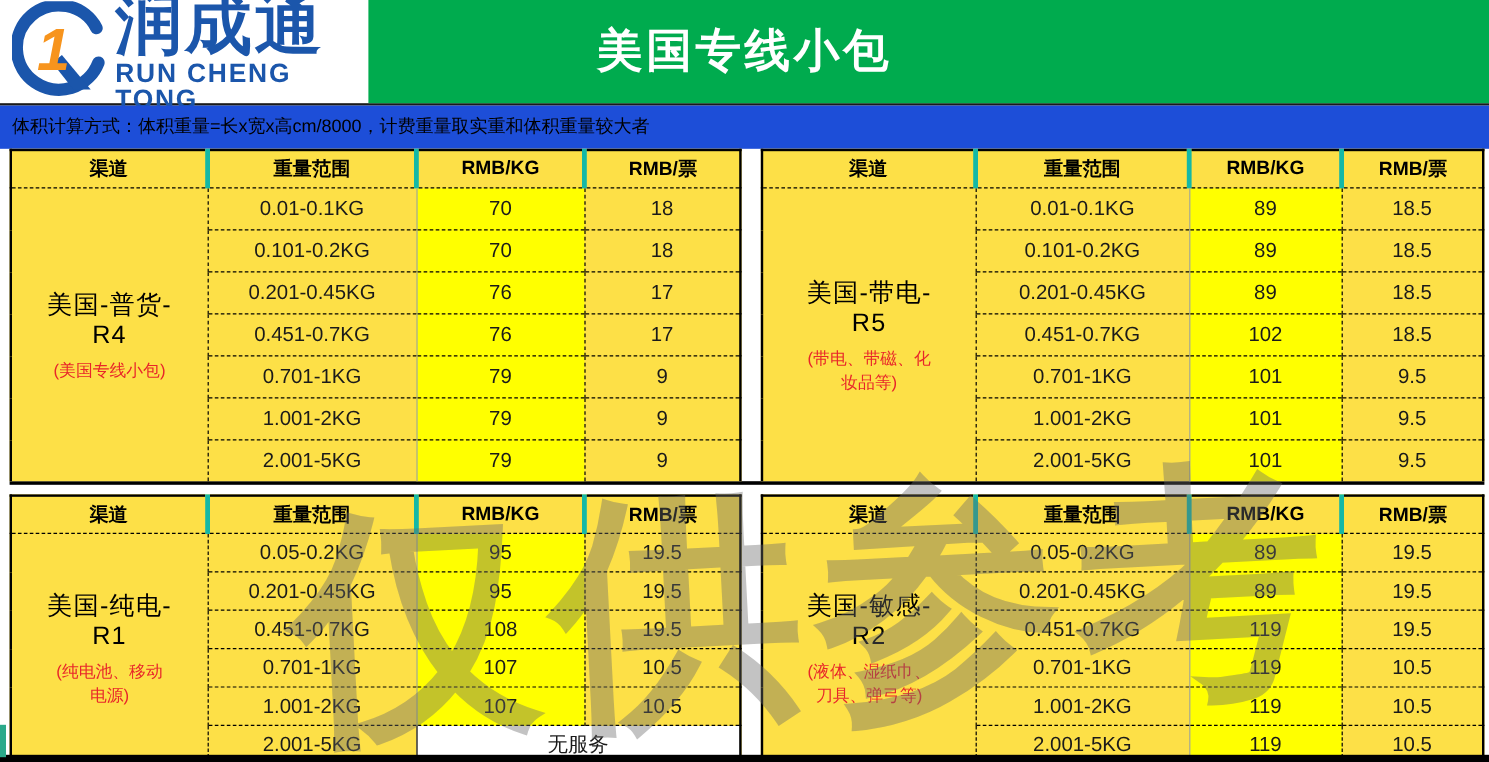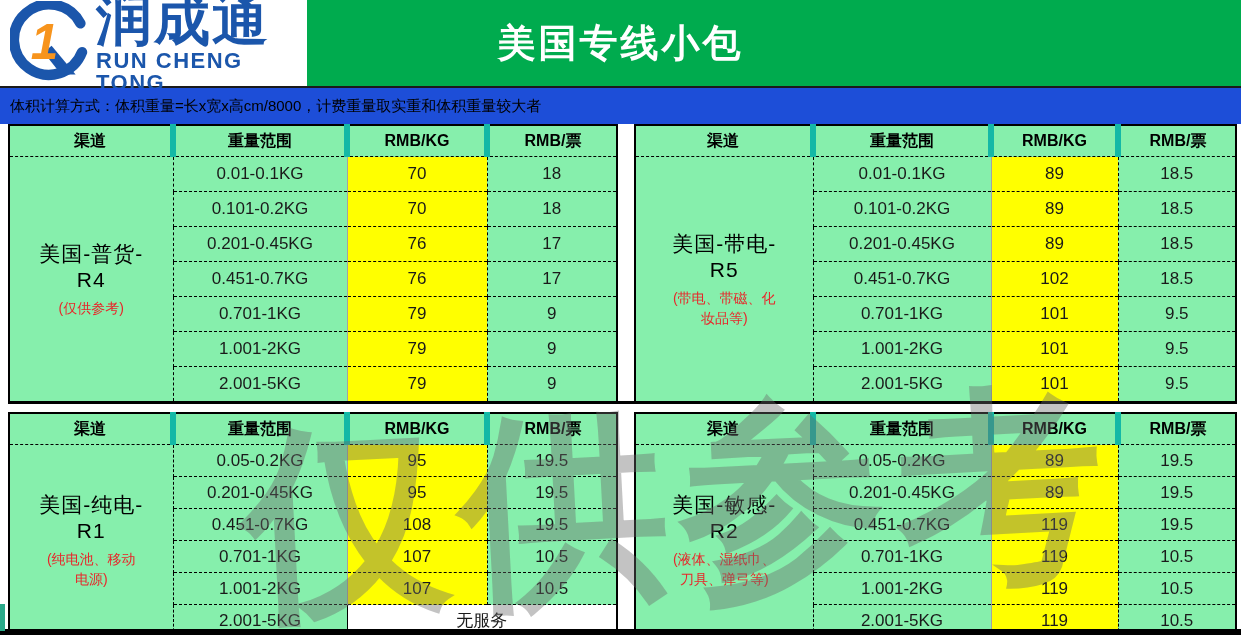--- a/index.html
+++ b/index.html
@@ -20,25 +20,25 @@
   .logo-text{display:flex;flex-direction:column;line-height:1;}
   .logo-cn{font-size:56px;font-weight:bold;color:#1b56ab;letter-spacing:2px;}
   .logo-en{font-size:22px;font-weight:bold;color:#1b56ab;letter-spacing:1.5px;margin-top:2px;}
   
   .note-row{position:absolute;top:88px;left:0;right:0;height:36px;line-height:36px;padding-left:10px;
     font-size:15px;color:#000;background:#1d4ed8;}
   
   .section{position:absolute;left:8px;display:flex;gap:16px;}
   .section-top{top:124px;border-bottom:3px solid #000;}
   .section-bottom{top:412px;}
-  table.tbl{border-collapse:collapse;table-layout:fixed;border:2px solid #000;border-bottom:none;background:#86efac;}
+  table.tbl{border-collapse:collapse;table-layout:fixed;border:2px solid #000;border-bottom:none;background:#fde047;}
   .section-bottom table.tbl{border-bottom:2px solid #000;}
   .tbl th{
     height:30px;font-size:16px;font-weight:bold;color:#000;text-align:center;
-    border-left:6px solid #14b8a6;border-bottom:1px dashed #000;padding:0;
+    border-left:4px solid #14b8a6;border-bottom:1px dashed #000;padding:0;
   }
   .tbl th:first-child{border-left:none;}
   .tbl td{
     text-align:center;font-size:17px;color:#1a1a1a;padding:0;
     border-left:1px dashed #000;border-top:1px dashed #000;vertical-align:middle;
   }
   .top-tbl td{height:34px;}
   .bot-tbl td{height:31px;}
   .tbl td.channel{border-left:none;padding:4px 24px;}
   .tbl td.kg{background:#ffff00;border-left:1px solid #a3a3a3;}
@@ -92,21 +92,21 @@
             <th>渠道</th>
             <th>重量范围</th>
             <th>RMB/KG</th>
             <th>RMB/票</th>
           </tr>
         </thead>
         <tbody>
           <tr>
             <td rowspan="7" class="channel">
               <div class="channel-title">美国-普货-R4</div>
-              <div class="channel-note">(仅供参考)</div>
+              <div class="channel-note">(美国专线小包)</div>
             </td>
             <td class="weight">0.01-0.1KG</td>
             <td class="kg">70</td>
             <td class="piece">18</td>
           </tr>
           <tr>
             <td class="weight">0.101-0.2KG</td>
             <td class="kg">70</td>
             <td class="piece">18</td>
           </tr>

